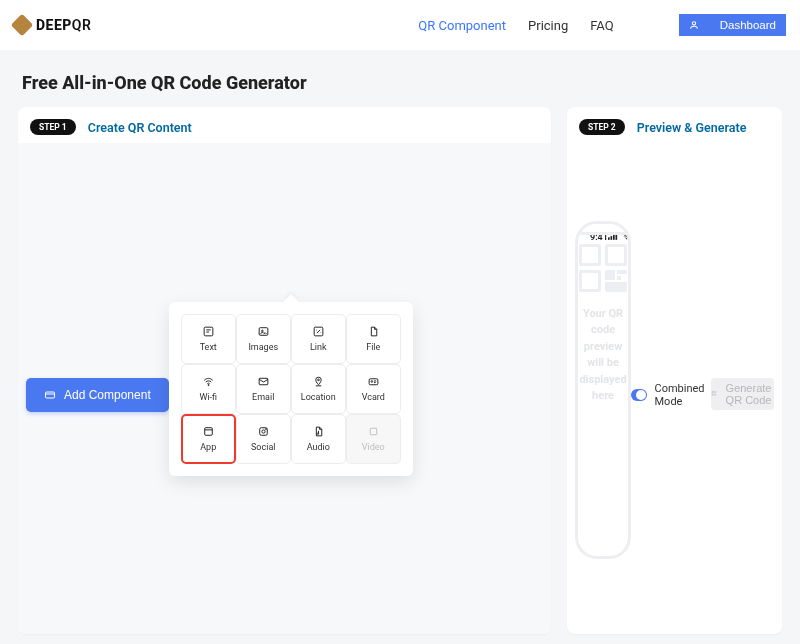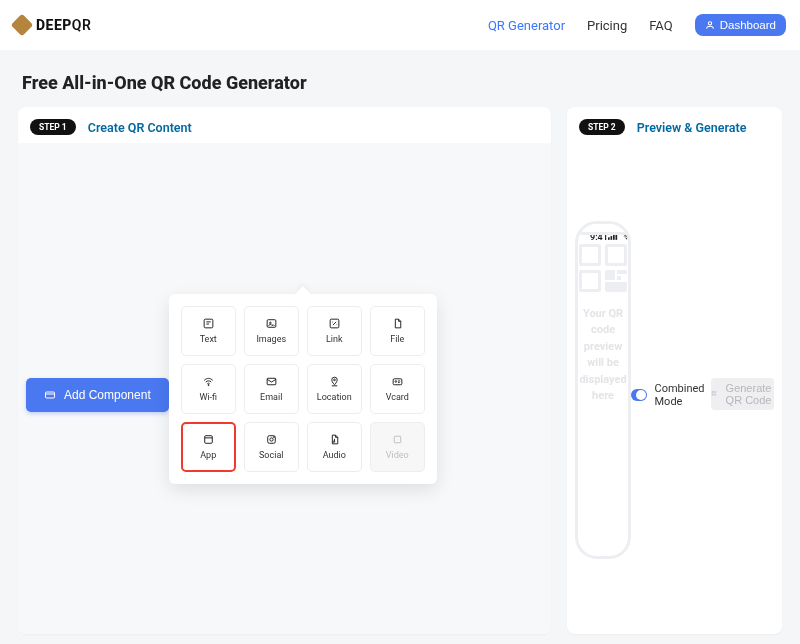--- a/index.html
+++ b/index.html
@@ -31,24 +31,25 @@
     border-radius: 3px;
     position: relative;
     transform: rotate(45deg);
   }
   .brand-text { font-weight: 800; font-size: 14px; letter-spacing: 0.5px; }
   .brand-text .thin { font-weight: 600; }
   .nav { display: flex; align-items: center; gap: 22px; }
   .nav a { font-size: 13px; color: #333; text-decoration: none; }
   .nav a.active { color: #3a77ff; }
   .dash-btn {
-    display: inline-flex; align-items: center; gap: 5px;
+    display: inline-flex; align-items: center; gap: 21px;
     background: #4a78f0; color: #fff; border: none;
-    padding: 5px 10px; border-radius: 8px; font-size: 11.5px;
+    padding: 5px 10px; border-radius: 0; font-size: 11.5px;
     cursor: pointer;
+    margin-left: 43px;
   }
   
   .frame {
     background: #f5f6f8;
     width: 100%;
     height: calc(100% - 50px);
     padding: 16px 18px 10px 18px;
     display: flex;
     flex-direction: column;
   }
@@ -104,21 +105,20 @@
   .popover::before {
     content:"";
     position: absolute; top: -6px; left: 50%;
     width: 10px; height: 10px; background: #fff;
     transform: translateX(-50%) rotate(45deg);
     box-shadow: -2px -2px 4px rgba(0,0,0,0.04);
   }
   .grid {
     display: grid;
     grid-template-columns: repeat(4, 55px);
-    gap: 8px;
   }
   .comp {
     border: 1px solid #ededf0; border-radius: 5px;
     background: #fff;
     height: 50px;
     display: flex; flex-direction: column;
     align-items: center; justify-content: center;
     gap: 4px;
     cursor: pointer;
   }
@@ -187,21 +187,21 @@
 <body>
 
 <div class="header">
   <div class="brand">
     <span class="logo-icon"></span>
     <span class="brand-text">
       <span>DEEP</span><span class="thin">QR</span>
     </span>
   </div>
   <div class="nav">
-    <a class="active">QR Generator</a>
+    <a class="active">QR Component</a>
     <a>Pricing</a>
     <a>FAQ</a>
     <button class="dash-btn">
       <svg width="10" height="10" viewBox="0 0 24 24" fill="none" stroke="white" stroke-width="2.5">
           <circle cx="12" cy="8" r="4"></circle>
           <path d="M4 21c0-4 4-6 8-6s8 2 8 6"></path>
         </svg>
       <span>Dashboard</span>
     </button>
   </div>

